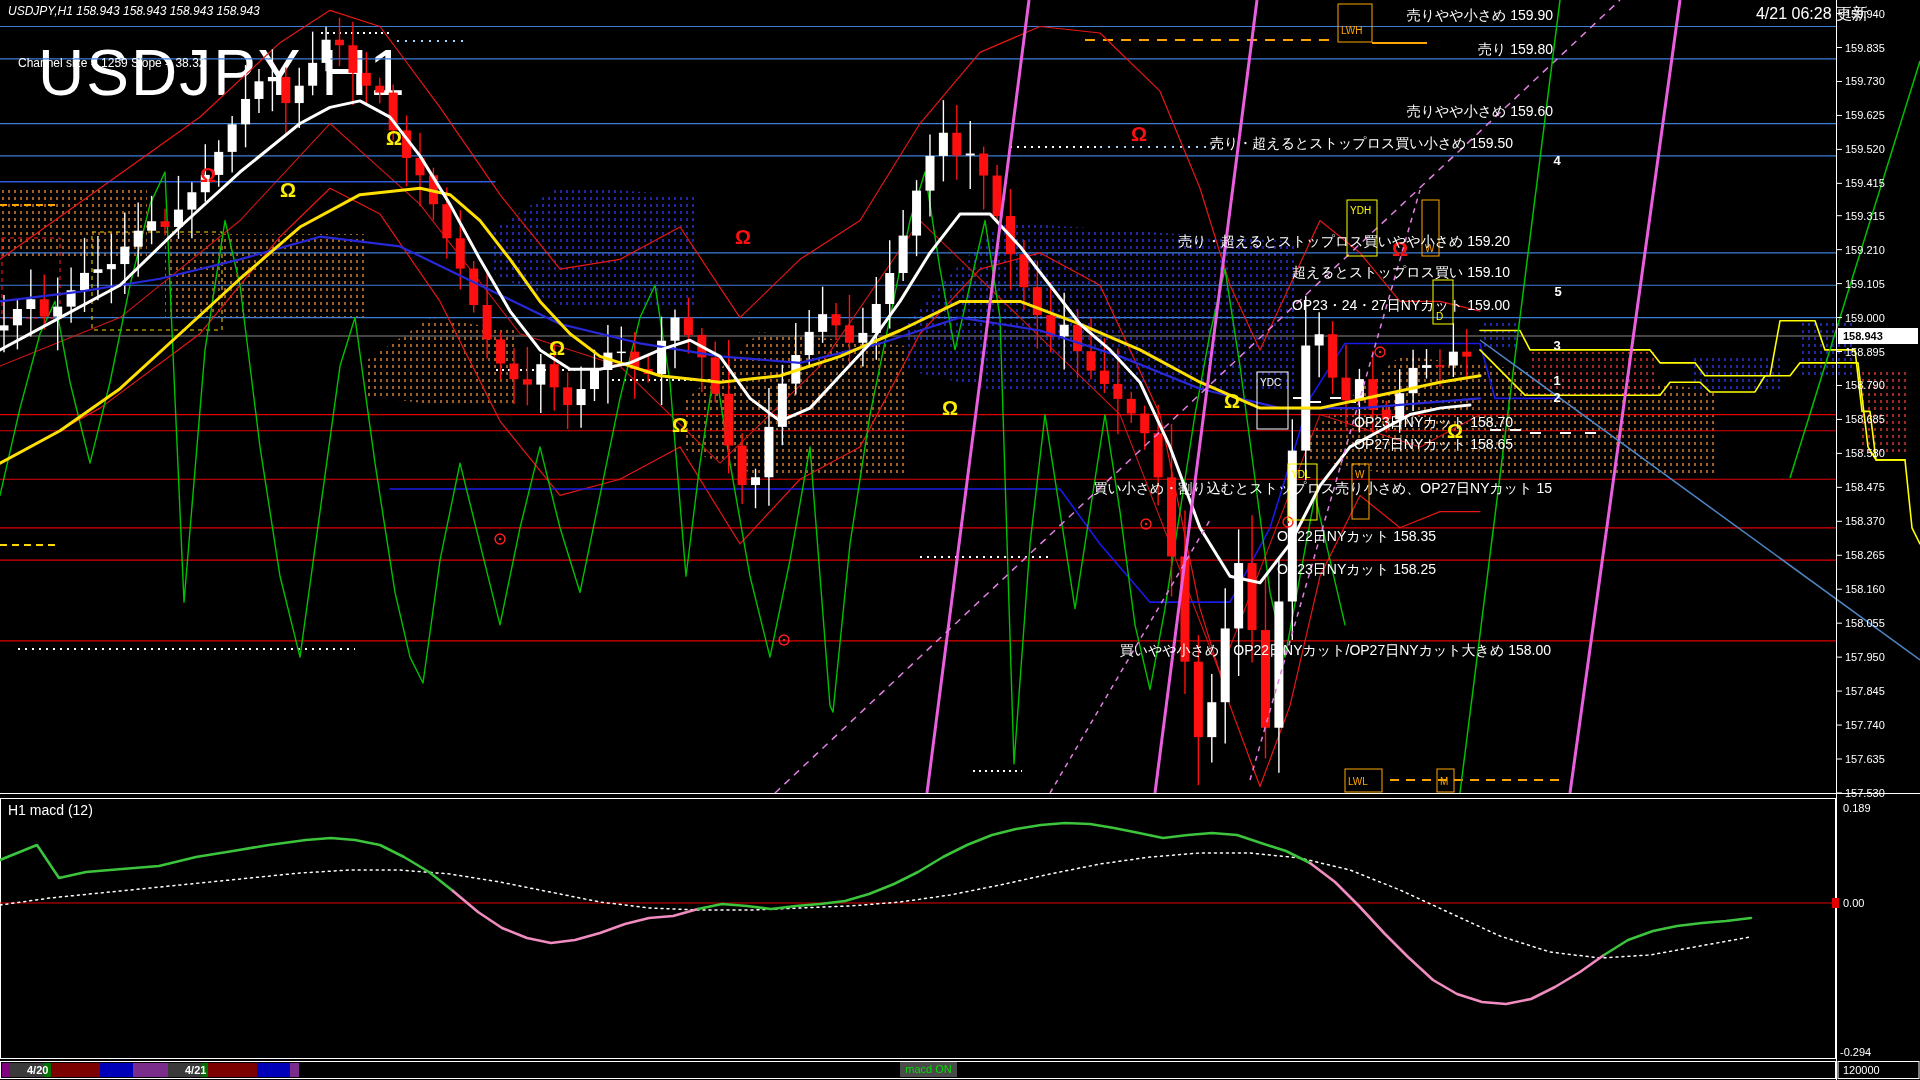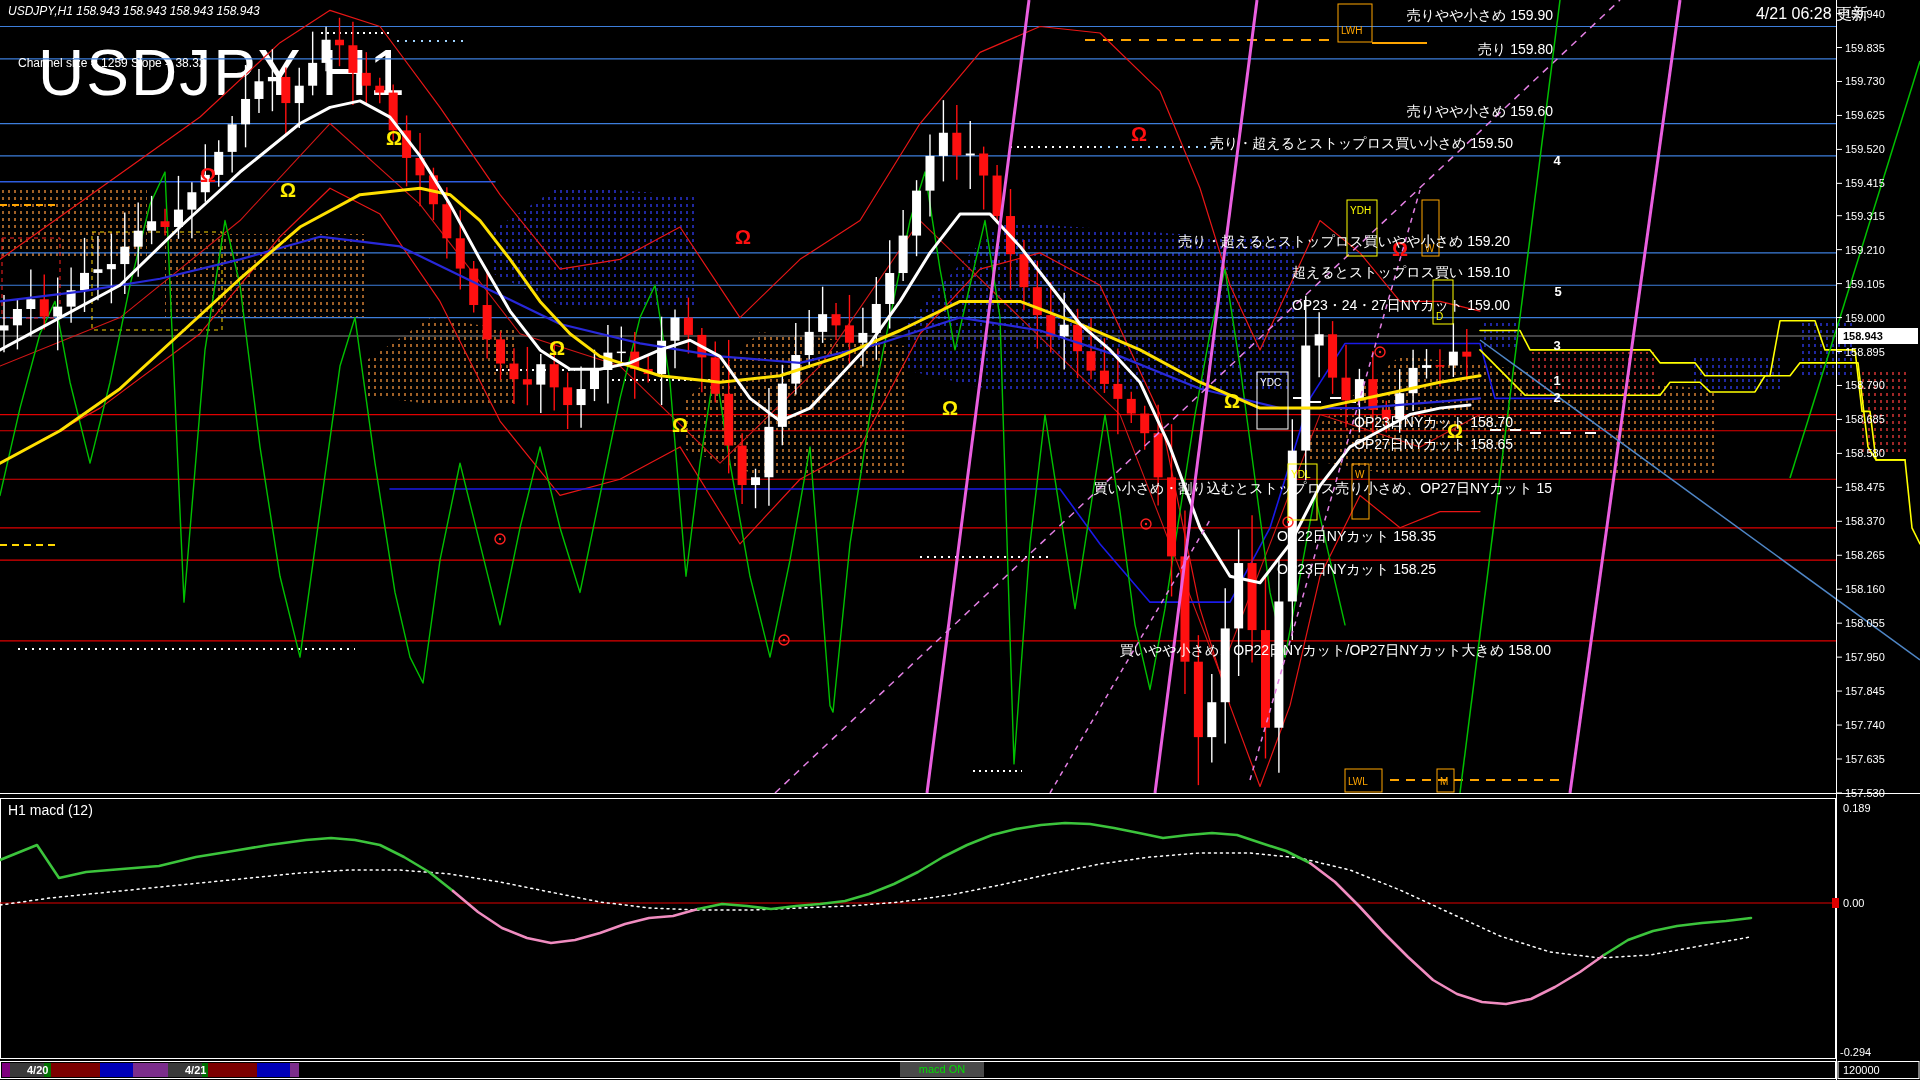--- a/index.html
+++ b/index.html
@@ -4,21 +4,21 @@
 <style>
   html,body{margin:0;padding:0;background:#000;}
   #stage{position:relative;width:1920px;height:1080px;background:#000;overflow:hidden;
          font-family:"Liberation Sans","DejaVu Sans",sans-serif;color:#fff;}
   .ov{position:absolute;white-space:nowrap;}
   #watermark{left:38px;top:36px;font-size:64px;font-weight:normal;letter-spacing:2px;color:#fff;z-index:1;}
   #symline{left:8px;top:4px;font-size:12px;z-index:3;font-style:italic;}
   #chanline{left:18px;top:56px;font-size:12px;z-index:3;}
   #updated{right:52px;top:4px;font-size:16px;z-index:3;}
   #macdlabel{left:8px;top:802px;font-size:14px;z-index:3;}
-  #macdbtn{left:900px;top:1062px;width:84px;height:15px;background:#4a4a4a;color:#00dd00;
+  #macdbtn{left:900px;top:1062px;width:57px;height:15px;background:#4a4a4a;color:#00dd00;
            font-size:11px;text-align:center;line-height:15px;z-index:4;cursor:pointer;}
   svg{position:absolute;left:0;top:0;z-index:2;}
 </style>
 </head>
 <body>
 
 <div id="stage">
   <div id="watermark" class="ov">USDJPY H1</div>
   <svg id="chart-svg" width="1920" height="1080" viewBox="0 0 1920 1080">
       <defs>

